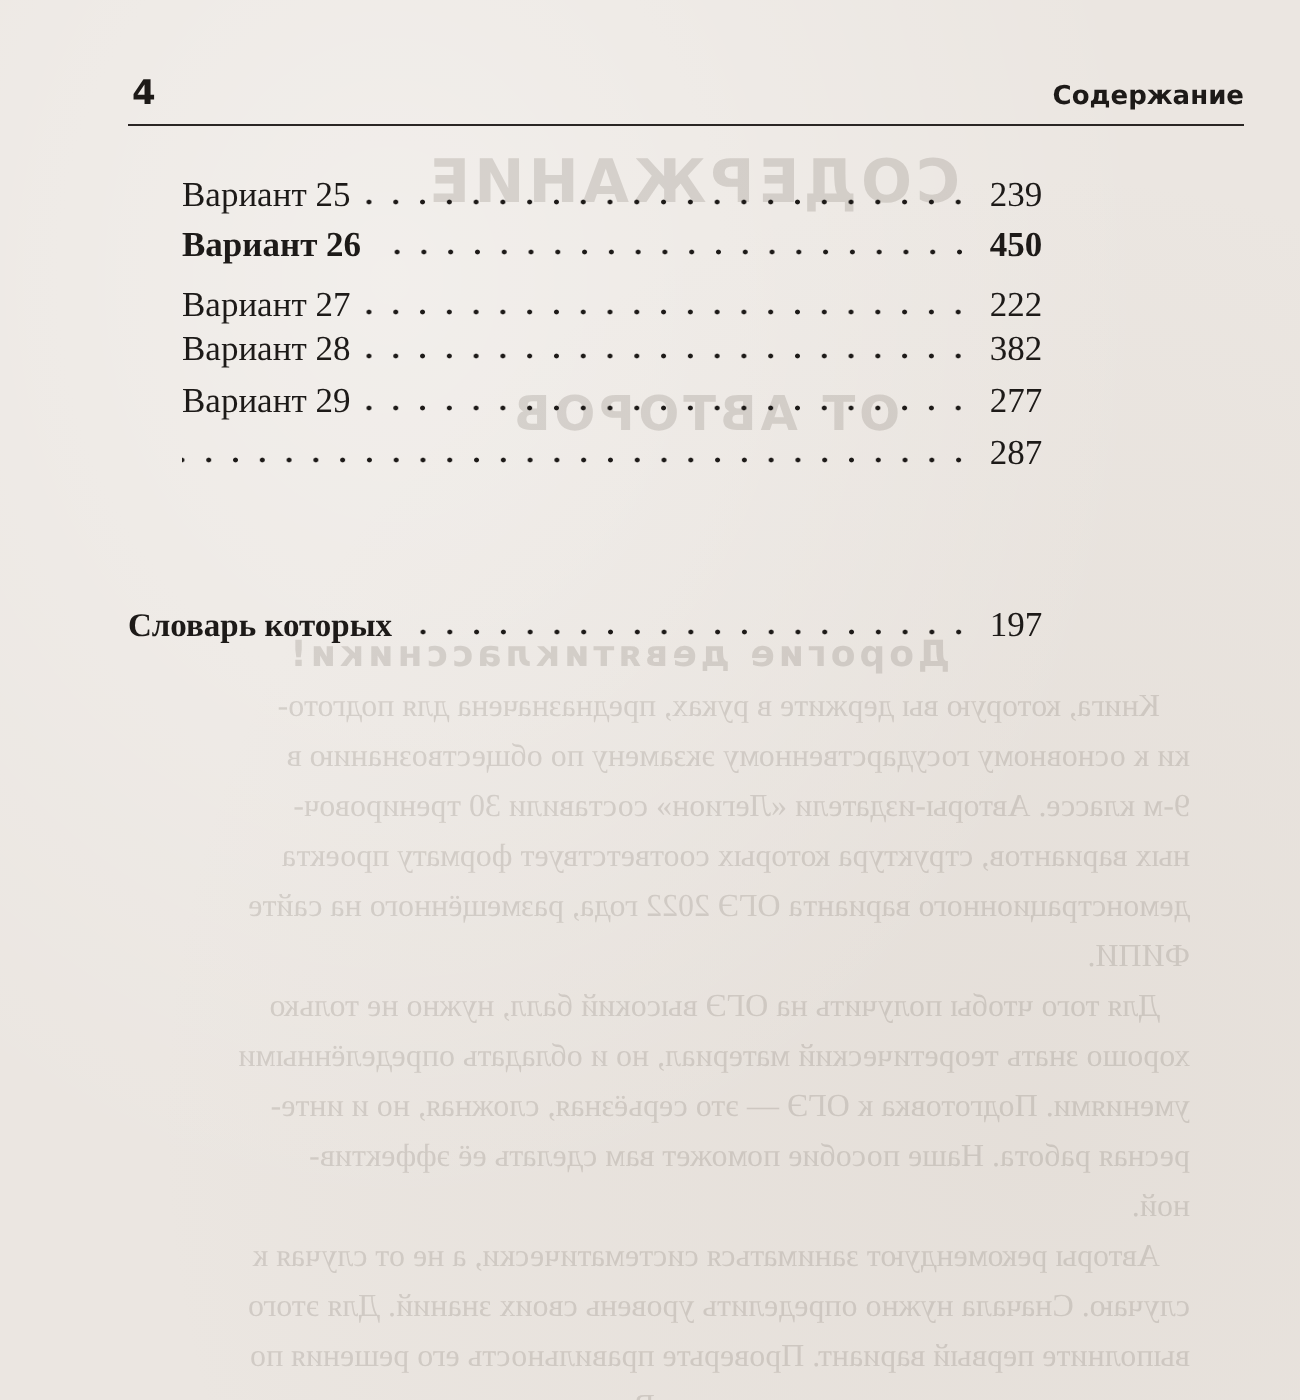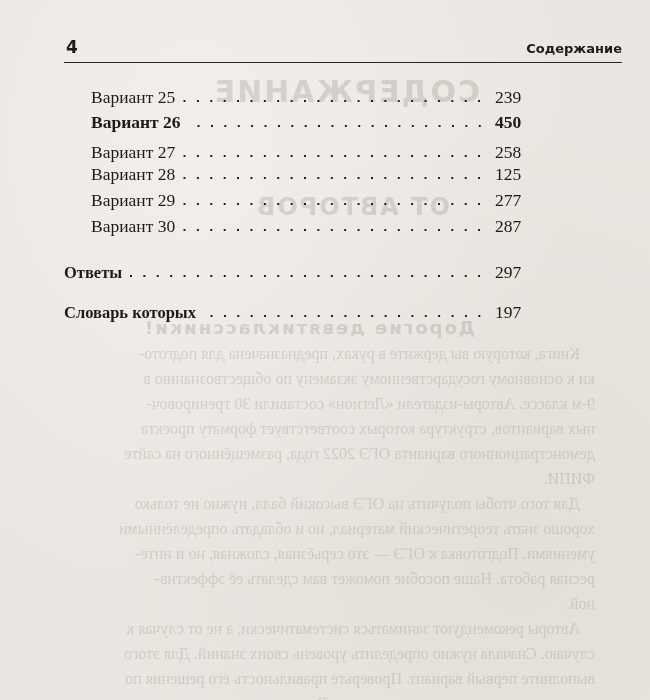--- a/index.html
+++ b/index.html
@@ -154,41 +154,35 @@
       <span class="toc-page">239</span>
     </div>
     <div class="toc-row sub" style="top:110px;font-weight:bold;">
       <span class="toc-label">Вариант 26</span>
       <span class="toc-leader"></span>
       <span class="toc-page">450</span>
     </div>
     <div class="toc-row sub" style="top:140px;font-family:Liberation Serif, serif;">
       <span class="toc-label">Вариант 27</span>
       <span class="toc-leader"></span>
-      <span class="toc-page">258</span>
+      <span class="toc-page">222</span>
     </div>
     <div class="toc-row sub" style="top:162px;">
       <span class="toc-label">Вариант 28</span>
       <span class="toc-leader"></span>
-      <span class="toc-page">125</span>
+      <span class="toc-page">382</span>
     </div>
     <div class="toc-row sub" style="top:188px;">
       <span class="toc-label">Вариант 29</span>
       <span class="toc-leader"></span>
       <span class="toc-page">277</span>
     </div>
     <div class="toc-row sub" style="top:214px;">
-      <span class="toc-label">Вариант 30</span>
       <span class="toc-leader"></span>
       <span class="toc-page">287</span>
-    </div>
-    <div class="toc-row main" style="top:260px;">
-      <span class="toc-label">Ответы</span>
-      <span class="toc-leader"></span>
-      <span class="toc-page">297</span>
     </div>
     <div class="toc-row main" style="top:300px;">
       <span class="toc-label">Словарь которых</span>
       <span class="toc-leader"></span>
       <span class="toc-page">197</span>
     </div>
   </div>
 </div>
 
 </body></html>

